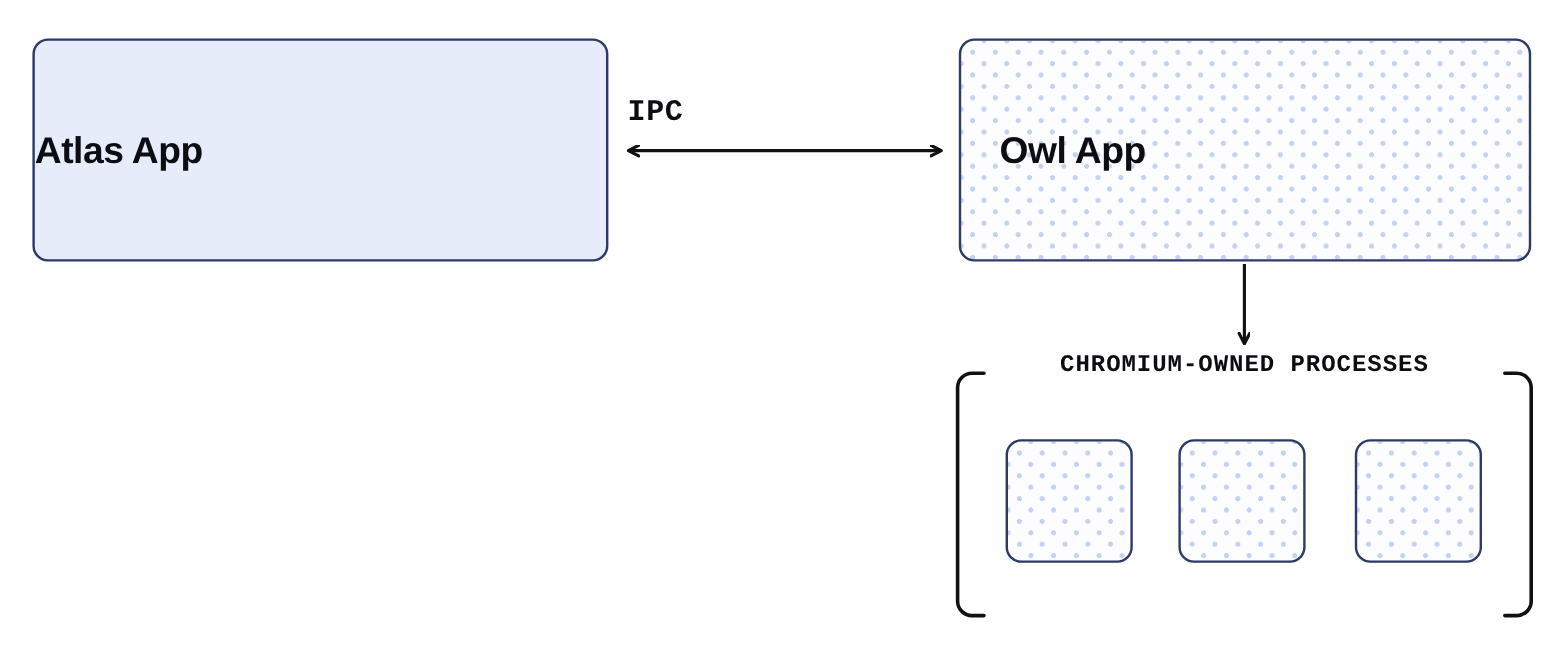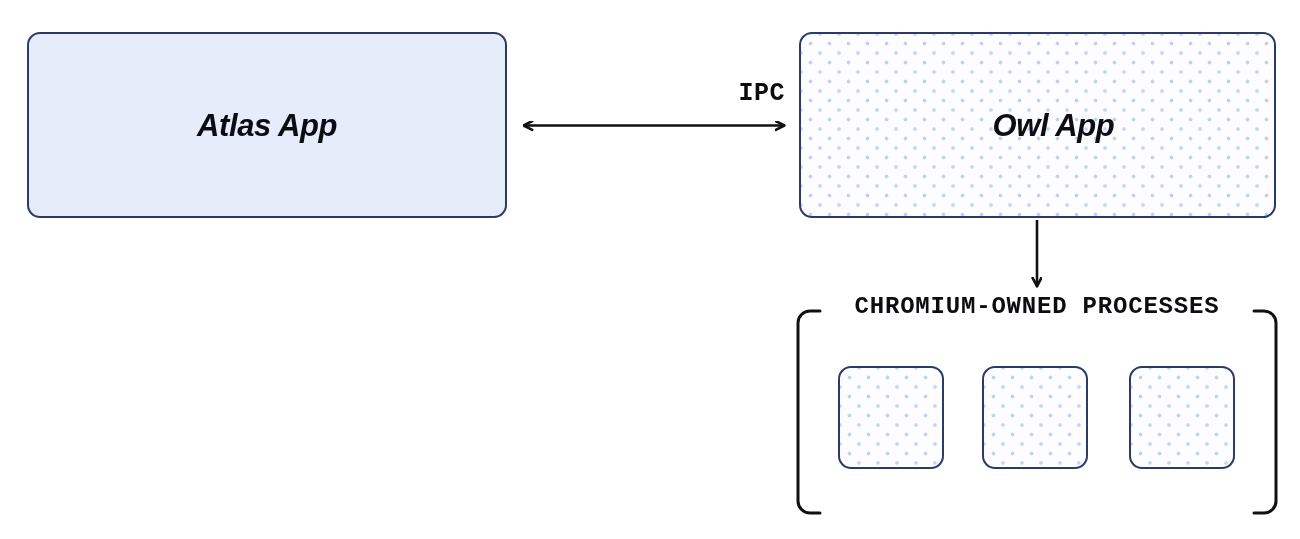--- a/index.html
+++ b/index.html
@@ -22,22 +22,21 @@
   }
 
   
   .node {
     position: absolute;
     box-sizing: border-box;
     border: 2.5px solid #2b3a67;
     border-radius: 13px;
     display: flex;
     align-items: center;
-    justify-content: center;
-    font-style: italic;
+    justify-content: flex-start;
   }
   .node-label {
     font-family: "Liberation Sans", sans-serif;
     font-weight: bold;
     font-size: 31px;
     letter-spacing: -0.4px;
     color: #0b0d12;
     line-height: 1;
     white-space: nowrap;
   }
@@ -102,21 +101,21 @@
     display: block;
     overflow: visible;
   }
   #group-label {
     position: absolute;
     left: 0;
     top: -14px;
     width: 482px;
     text-align: center;
     font-family: "Liberation Mono", monospace;
-    font-size: 24px;
+    font-size: 20px;
     font-weight: bold;
     letter-spacing: 0.8px;
     color: #0b0d12;
     white-space: nowrap;
     line-height: 1;
   }
 
   
   #connectors {
     position: absolute;
@@ -126,21 +125,21 @@
     height: 539px;
     pointer-events: none;
   }
 
   
   #ipc-label {
     position: absolute;
     left: 523px;
     top: 81px;
     width: 262px;
-    text-align: right;
+    text-align: left;
     font-family: "Liberation Mono", monospace;
     font-size: 25px;
     font-weight: bold;
     letter-spacing: 0.5px;
     color: #0b0d12;
     line-height: 1;
     white-space: nowrap;
   }
 </style>
 </head>

